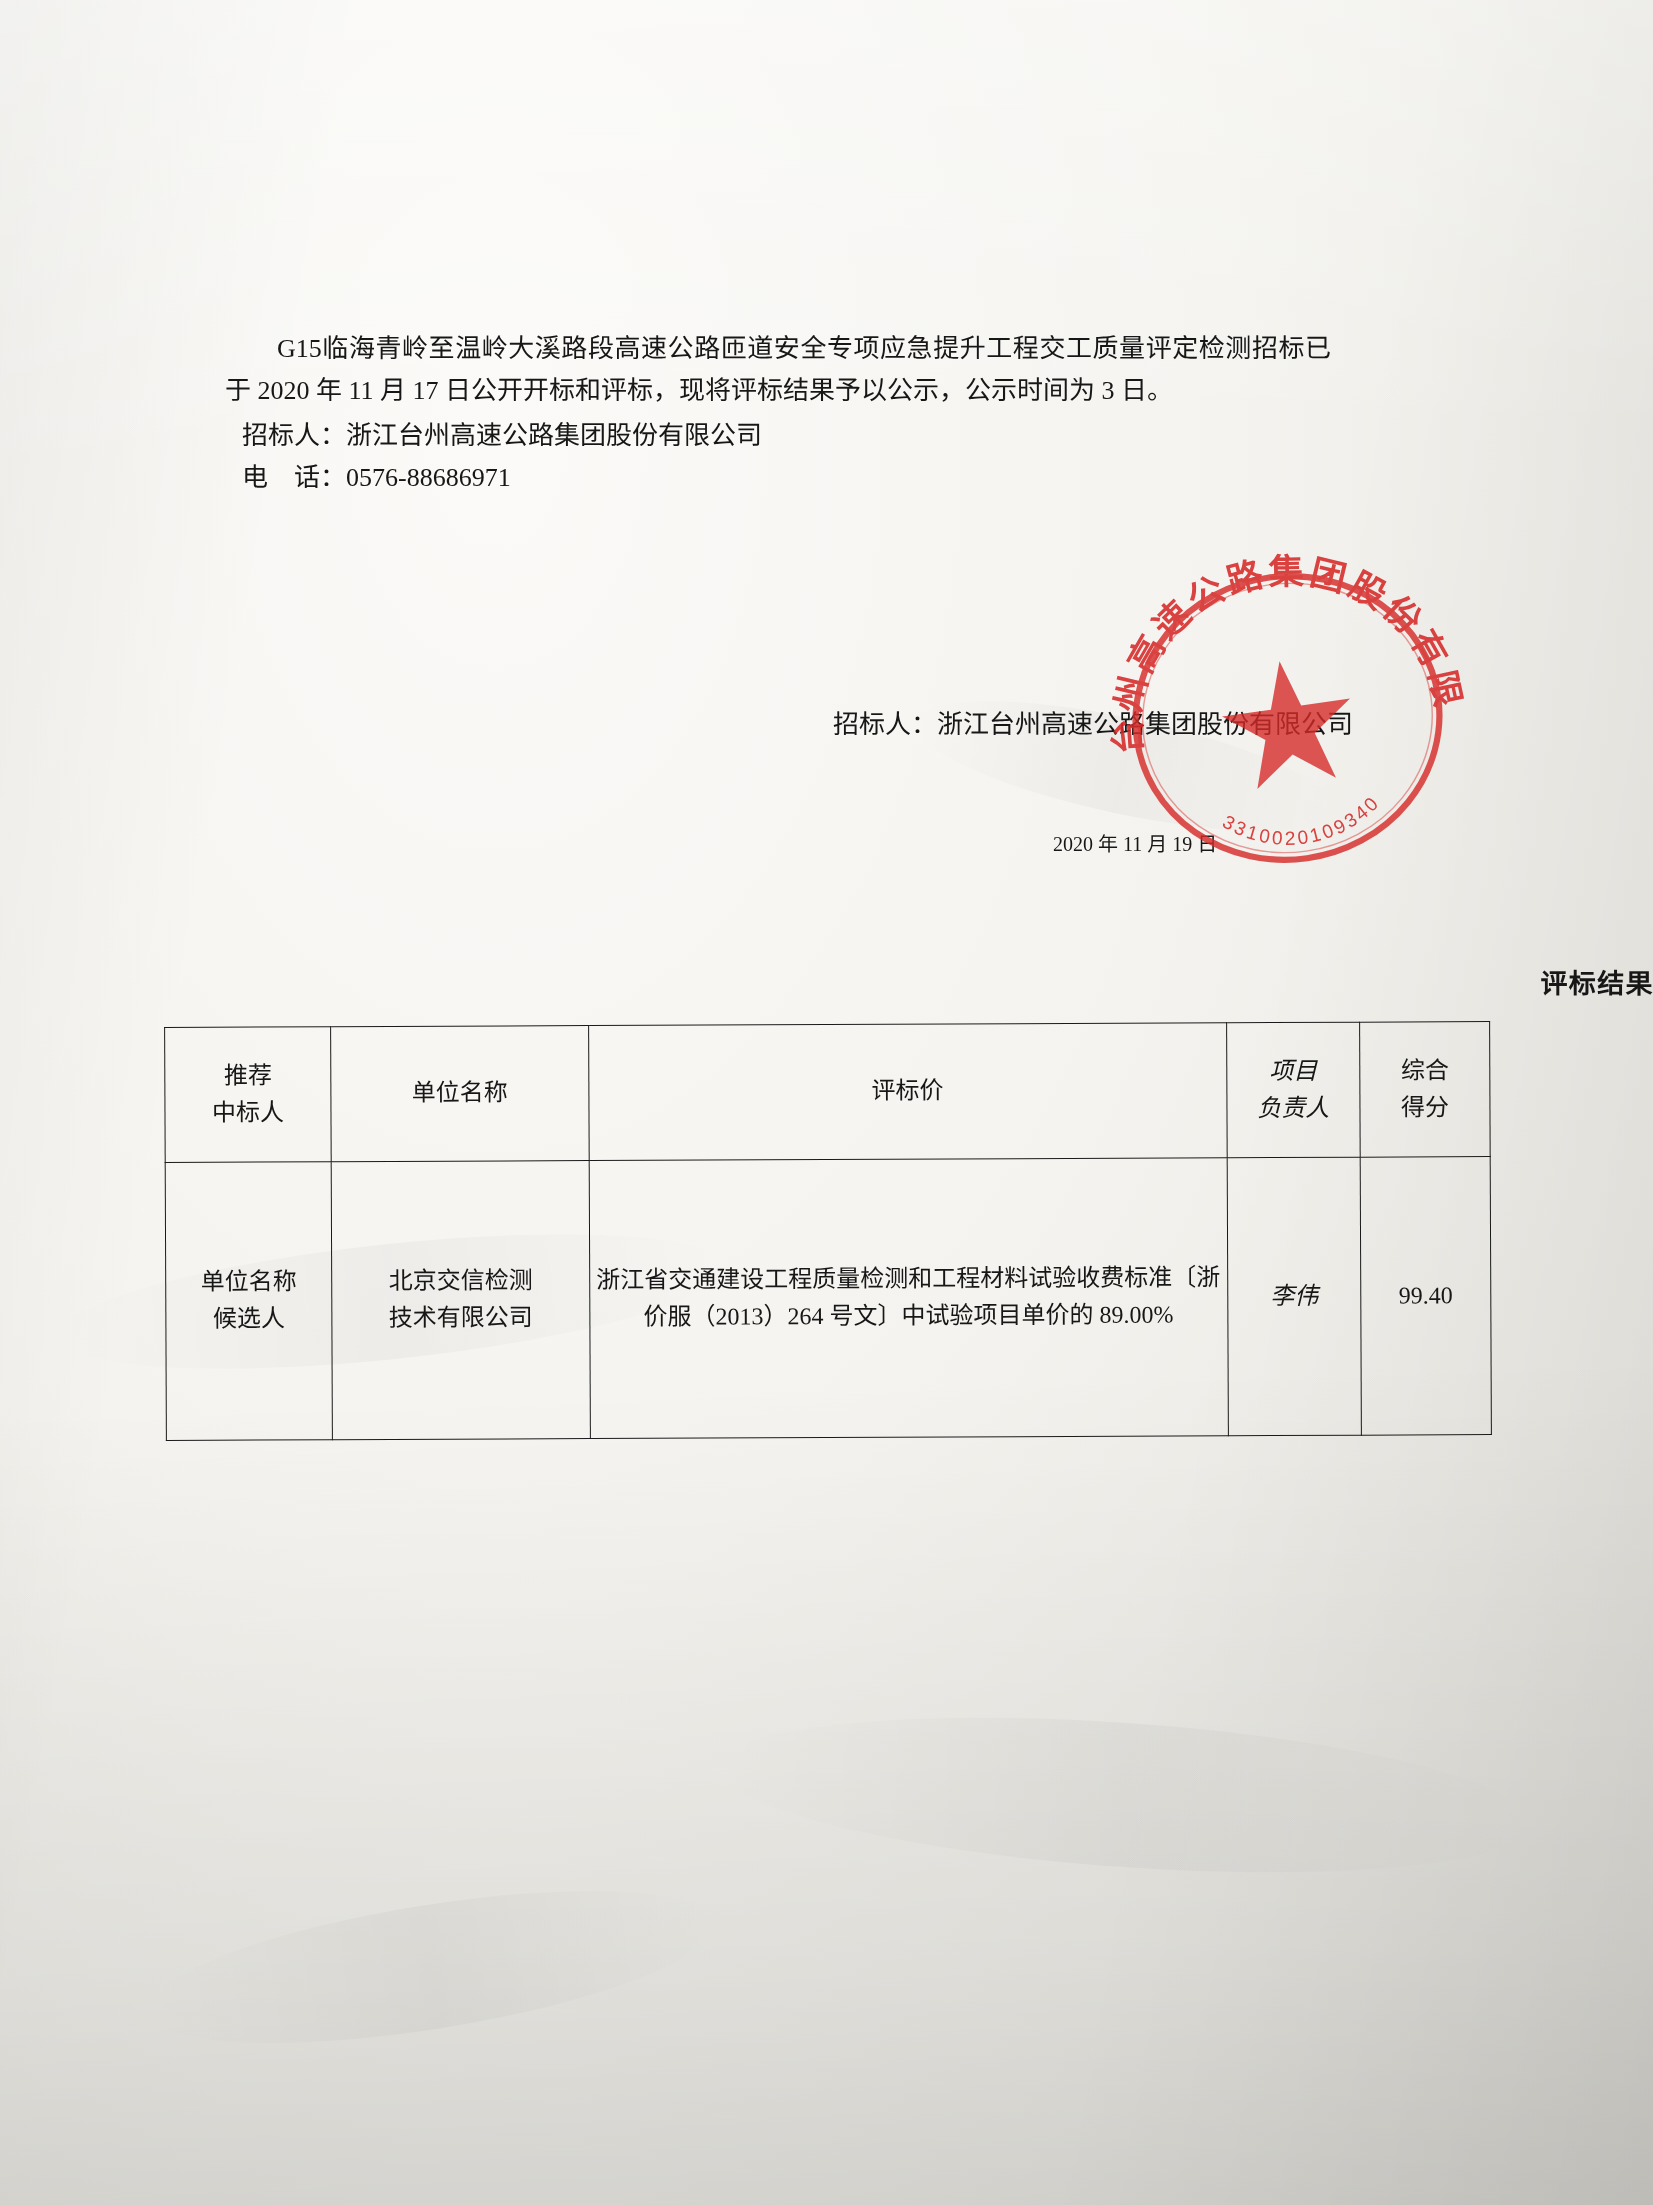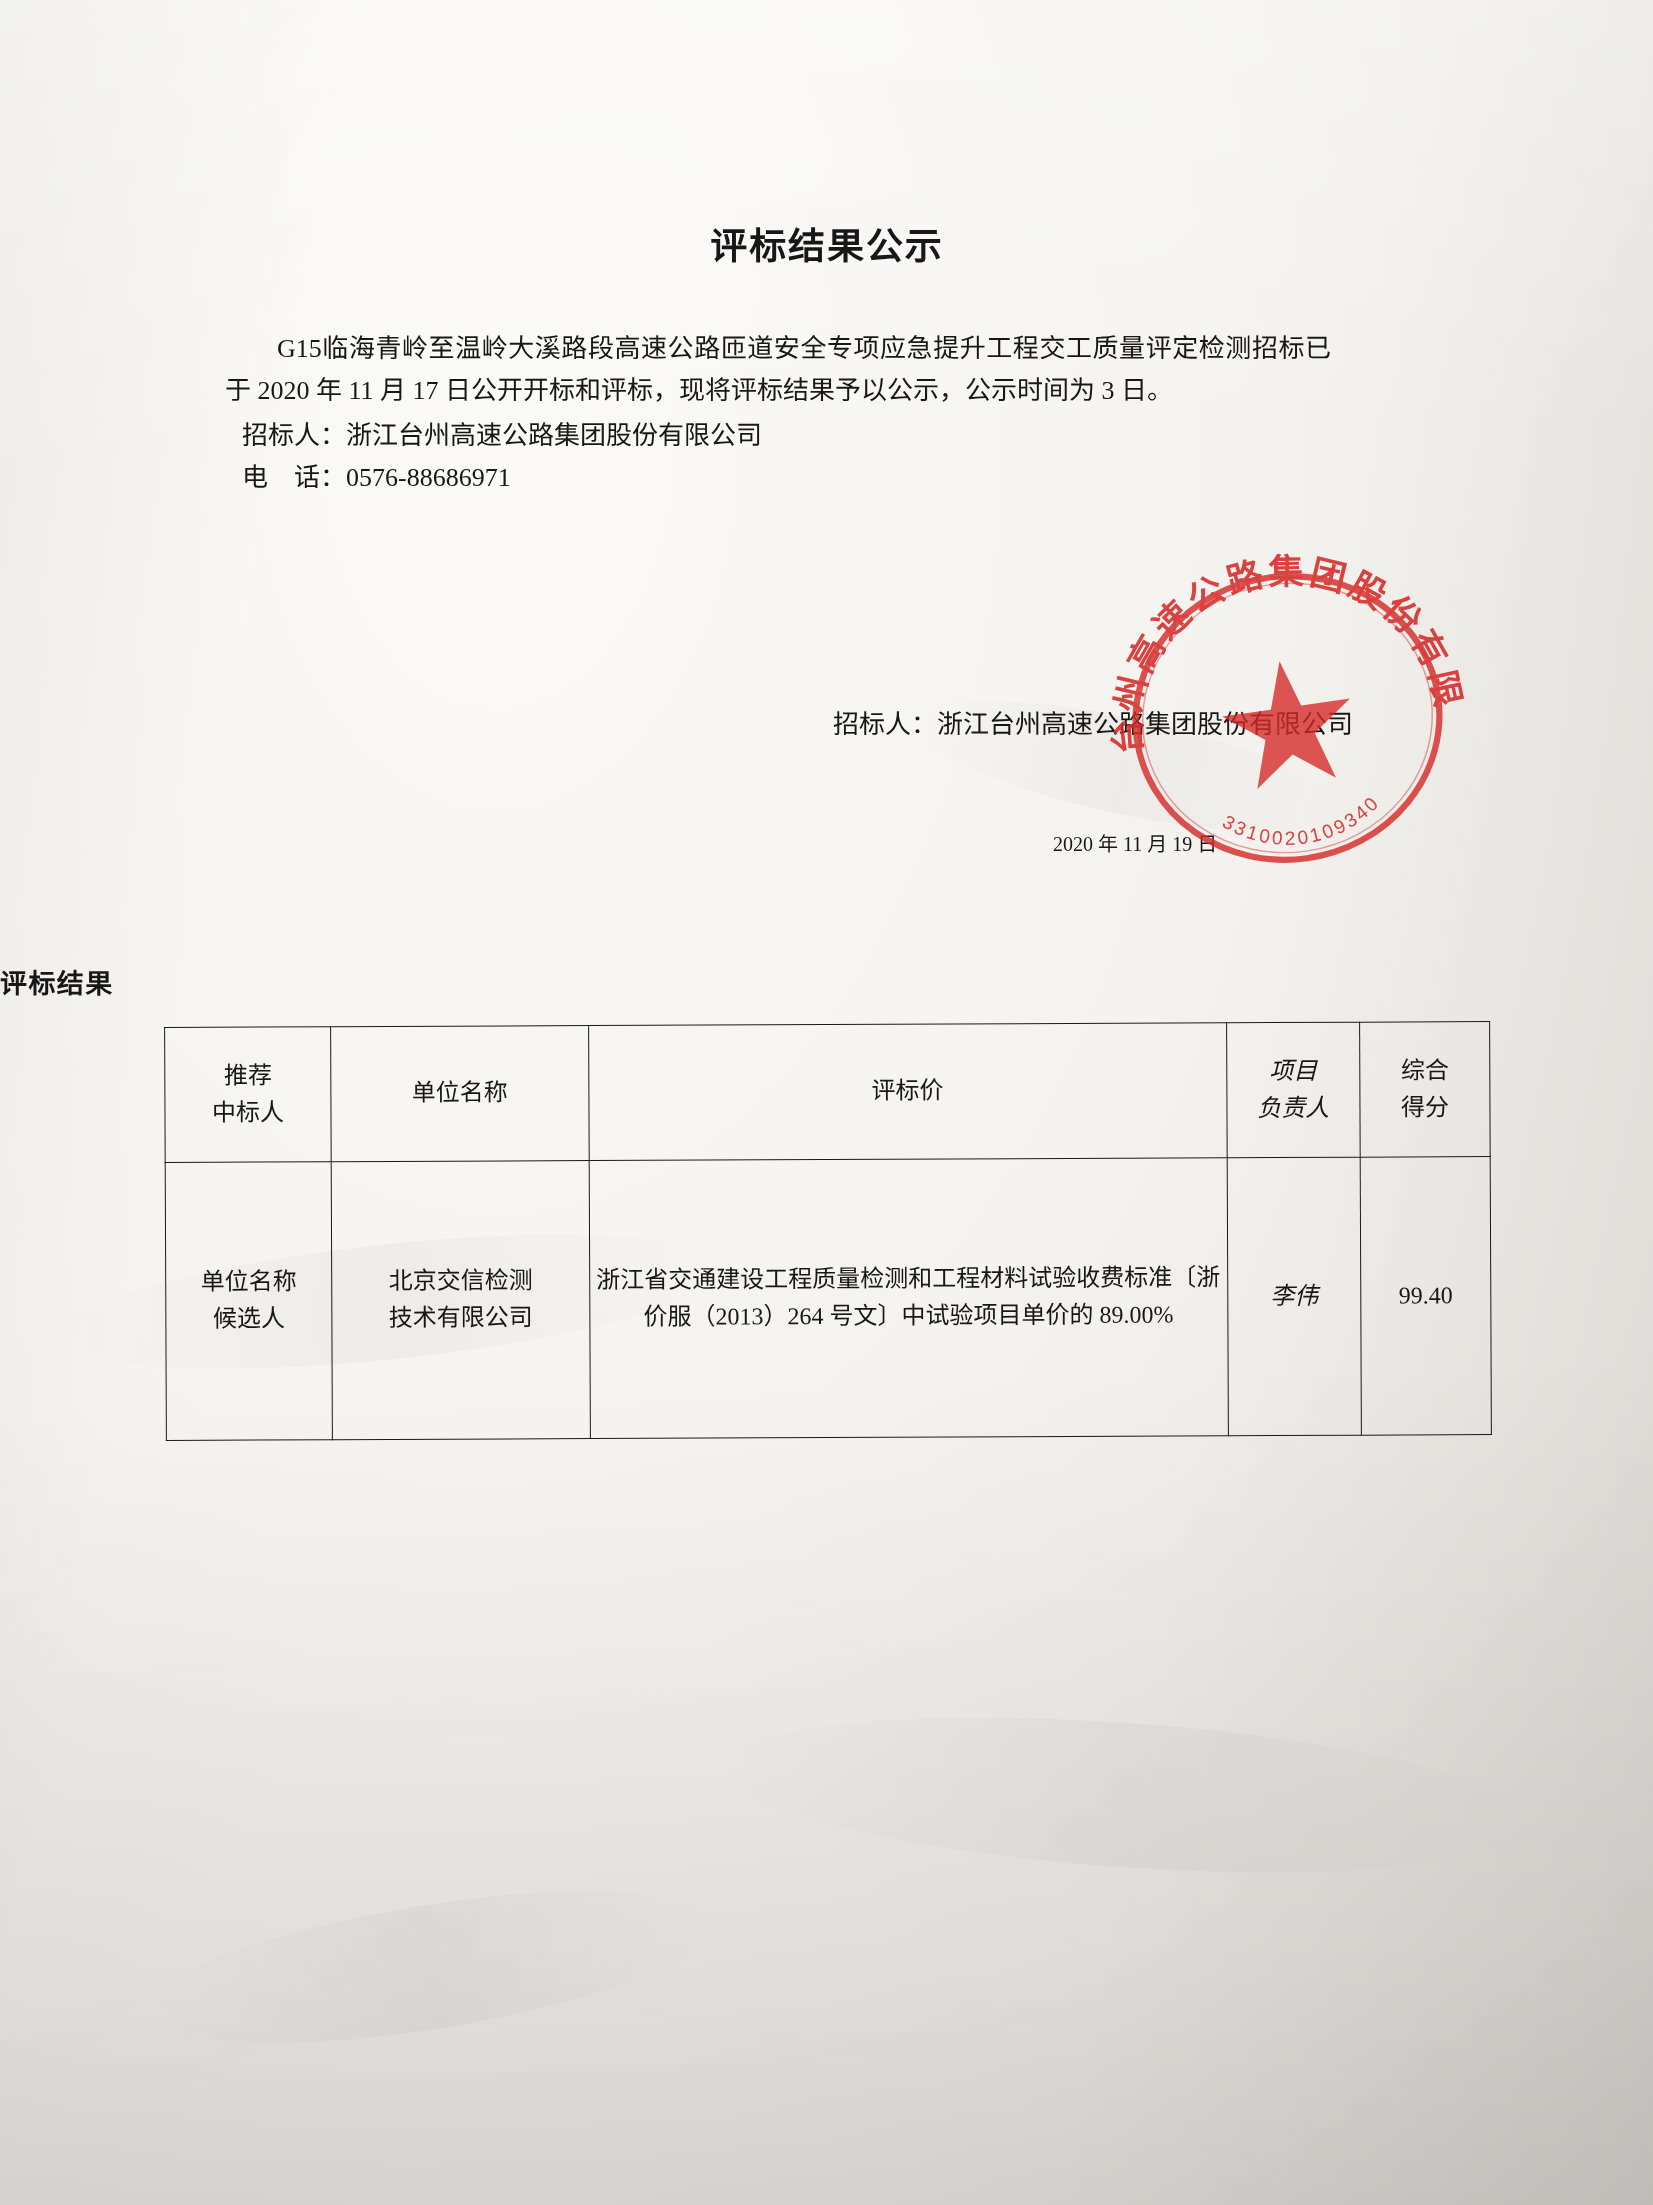--- a/index.html
+++ b/index.html
@@ -106,21 +106,21 @@
     width: 383px;
     height: 354px;
     pointer-events: none;
     opacity: 0.88;
   }
 
   .table-caption {
     position: absolute;
     left: 0; right: 0;
     top: 962px;
-    text-align: left;
+    text-align: right;
     font-size: 27px;
     font-weight: bold;
     letter-spacing: 1.4px;
   }
 
   table.result-table {
     position: absolute;
     left: 165px;
     top: 1024px;
     width: 1326px;
@@ -156,21 +156,20 @@
 <div class="page">
   <div class="paper-shade-a"></div>
   <div class="paper-shade-b"></div>
   <div class="crease c1"></div>
   <div class="crease c2"></div>
   <div class="crease c3"></div>
   <div class="crease c4"></div>
 
   <div class="content">
 
-    <div class="doc-title">评标结果公示</div>
 
     <div class="body-block">
       <p class="para">G15临海青岭至温岭大溪路段高速公路匝道安全专项应急提升工程交工质量评定检测招标已于 2020 年 11 月 17 日公开开标和评标，现将评标结果予以公示，公示时间为 3 日。</p>
       <p class="line indent">招标人：浙江台州高速公路集团股份有限公司</p>
       <p class="line indent">电　话：0576-88686971</p>
     </div>
 
     <div class="signature">招标人：浙江台州高速公路集团股份有限公司</div>
     <div class="sig-date">2020 年 11 月 19 日</div>
 

